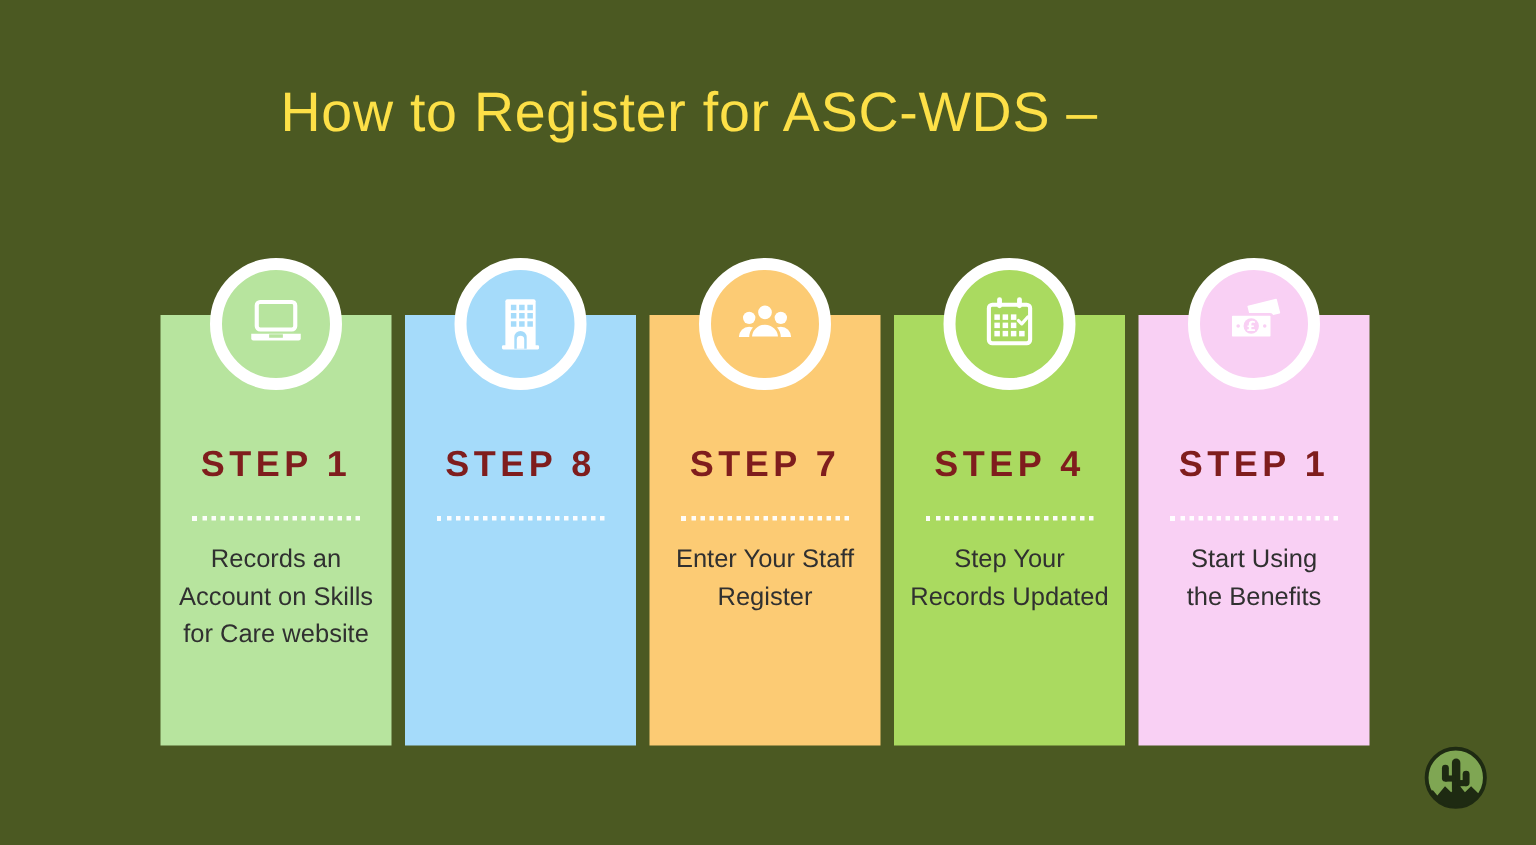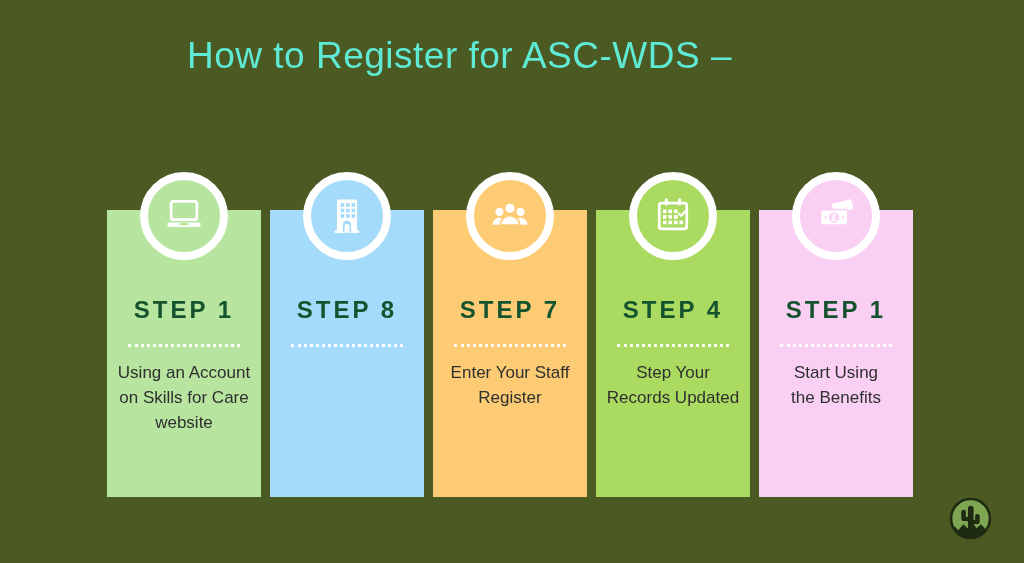--- a/index.html
+++ b/index.html
@@ -2,43 +2,43 @@
 <html><head>
 <meta charset="utf-8">
 <style>
   html,body{margin:0;padding:0;}
   body{
     width:1024px;height:563px;position:relative;overflow:hidden;
     background:#4b5922;
     font-family:"Liberation Sans",sans-serif;
   }
   .title{
-    position:absolute;top:0;left:0;width:919px;padding-top:28px;
-    text-align:center;color:#5eead4;
+    position:absolute;top:0;left:0;width:919px;padding-top:47px;
+    text-align:center;color:#fde047;
     font-size:37px;line-height:55px;font-weight:500;letter-spacing:.5px;
   }
   .cards{
     position:absolute;left:107px;top:210px;
     display:flex;gap:9px;
   }
   .card{
     position:relative;width:154px;height:287px;
     background:var(--card);
     text-align:center;
   }
   .icon-circle{
     position:absolute;top:-38px;left:50%;transform:translateX(-50%);
     width:72px;height:72px;border-radius:50%;
     border:8px solid #ffffff;background:var(--card);
     display:flex;align-items:center;justify-content:center;
   }
   .icon-circle svg{width:44px;height:44px;display:block;}
   .step-label{
     margin-top:86px;
-    font-size:24px;font-weight:800;letter-spacing:3px;color:#14532d;
+    font-size:24px;font-weight:800;letter-spacing:3px;color:#7f1d1d;
   }
   .divider{
     width:112px;margin:20px auto 0 auto;height:0;
     border-top:3px dotted rgba(255,255,255,.95);
   }
   .step-desc{
     margin-top:13px;padding:0 9px;
     font-size:17px;line-height:25px;color:#303030;
   }
   .card-5 .step-desc{max-width:112px;margin-left:auto;margin-right:auto;padding:0;}
@@ -60,21 +60,21 @@
       <span>
         <svg viewBox="0 0 48 48">
           <rect x="10" y="8" width="28" height="20" rx="2.5" fill="none" stroke="#fff" stroke-width="3"></rect>
           <path d="M6 31 h36 v3.5 a1.5 1.5 0 0 1 -1.5 1.5 h-33 a1.5 1.5 0 0 1 -1.5 -1.5 z" fill="#fff"></path>
           <rect x="19" y="31.5" width="10" height="2.5" style="fill:var(--card)"></rect>
         </svg>
       </span>
     </div>
     <div class="step-label">STEP 1</div>
     <div class="divider"></div>
-    <div class="step-desc">Using an Account on Skills for Care website</div>
+    <div class="step-desc">Records an Account on Skills for Care website</div>
   </section>
 
   <section class="card card-2" style="--card: #a5dbfa;">
     <div class="icon-circle">
       <span>
         <svg viewBox="0 0 48 48">
           <rect x="10.5" y="39.5" width="27" height="3" rx="1" fill="#fff"></rect>
           <rect x="13" y="6" width="22" height="36" rx="1.5" fill="#fff"></rect>
           <g style="fill:var(--card)">
             <rect x="17" y="10" width="4" height="4"></rect>

